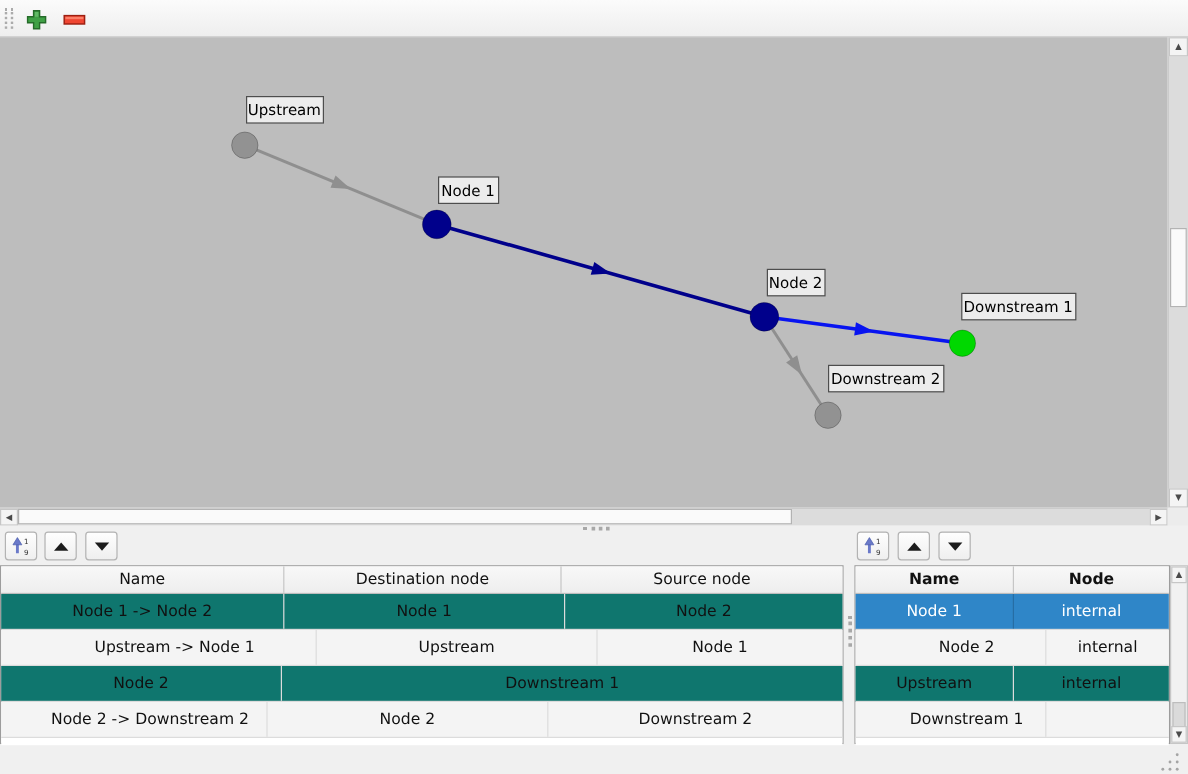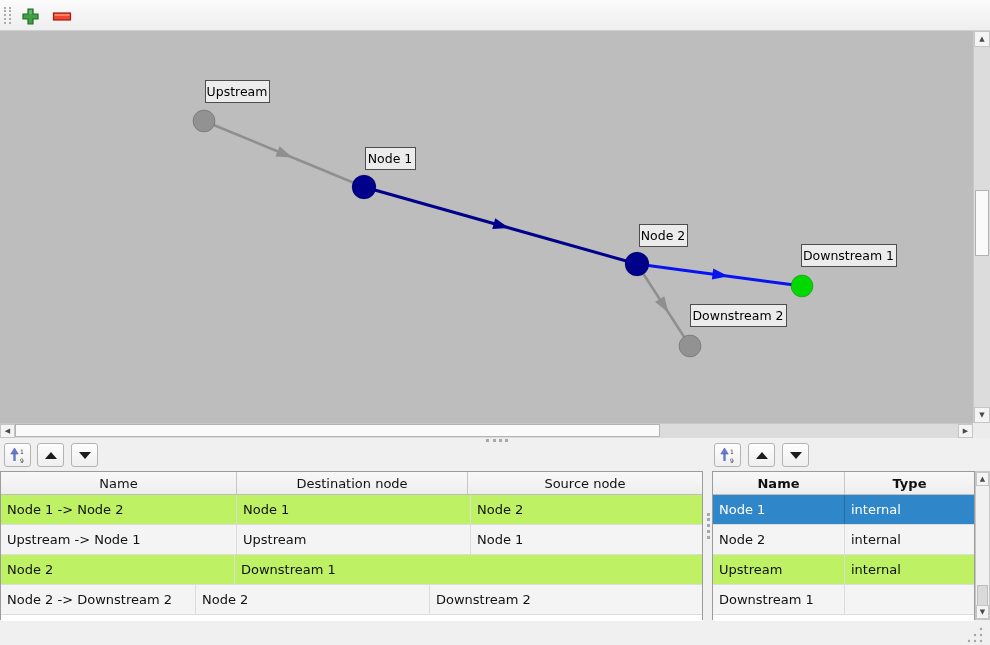--- a/index.html
+++ b/index.html
@@ -42,31 +42,31 @@
   
   .mini-btn { position:absolute; top:443px; width:27px; height:24px; border:1px solid #b3b3b3;
               border-radius:3px; background:linear-gradient(#fefefe,#efefef);
               display:flex; align-items:center; justify-content:center; cursor:pointer; }
   .tri-up   { width:0; height:0; border-left:6px solid transparent;
               border-right:6px solid transparent; border-bottom:7px solid #1c1c1c; }
   .tri-down { width:0; height:0; border-left:6px solid transparent;
               border-right:6px solid transparent; border-top:7px solid #1c1c1c; }
 
   
-  .tbl { position:absolute; top:471px; background:#ffffff; border:1px solid #9c9c9c; }
+  .tbl { position:absolute; top:471px; background:#ffffff; border:1px solid #9c9c9c;text-align:center; }
   #edges-table { left:0;     width:703px; height:149px; }
   #nodes-table { left:712px; width:263px; height:149px; }
   .t-head { display:flex; height:23px; background:linear-gradient(#f8f8f8,#eeeeee);
             border-bottom:1px solid #bdbdbd; }
   .t-head .hcell { border-right:1px solid #c6c6c6; font-size:13px; color:#111;
                    display:flex; align-items:center; justify-content:center; }
   .t-head .hcell:last-child { border-right:none; }
   #nodes-table .hcell { font-weight:bold; }
-  .t-row { display:flex; height:30px; border-bottom:1px solid #dcdcdc; background:#bef264; }
-  .t-row.alt { background:#f4f4f4; }
+  .t-row { display:flex; height:30px; border-bottom:1px solid #dcdcdc; background:#0f766e; }
+  .t-row.alt { background:#f4f4f4;padding-left:27px; }
   .t-row .cell { border-right:1px solid #dcdcdc; font-size:13px; color:#111;
                  padding:0 6px; line-height:29px; white-space:nowrap; overflow:hidden; }
   .t-row .cell:last-child { border-right:none; }
   .t-row.selected { background:#2f86c8; }
   .t-row.selected .cell { color:#ffffff; border-right-color:rgba(0,0,0,0.18); }
   .t-fill { height:6px; background:#fff; }
 
   #nt-scroll { left:975px; top:471px; width:15px; height:149px; background:#f1f1f1;
                border:1px solid #c6c6c6; position:absolute; }
 
@@ -197,21 +197,21 @@
       <div class="t-fill"></div>
     </div>
 
   <div id="table-splitter">
     <span class="dots"></span>
   </div>
 
   <div class="tbl" id="nodes-table">
       <div class="t-head">
         <div class="hcell" style="width: 132px;">Name</div>
-        <div class="hcell" style="width: 129px; flex: 1 1 0%;">Type</div>
+        <div class="hcell" style="width: 129px; flex: 1 1 0%;">Node</div>
       </div>
       <div class="t-row selected">
         <div class="cell" style="width: 132px;">Node 1</div>
         <div class="cell" style="width: 129px; flex: 1 1 0%;">internal</div>
       </div>
       <div class="t-row alt">
         <div class="cell" style="width: 132px;">Node 2</div>
         <div class="cell" style="width: 129px; flex: 1 1 0%;">internal</div>
       </div>
       <div class="t-row">

